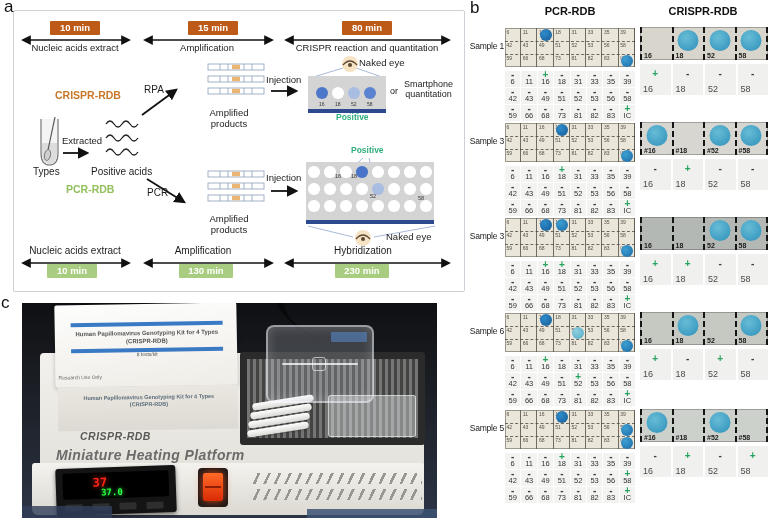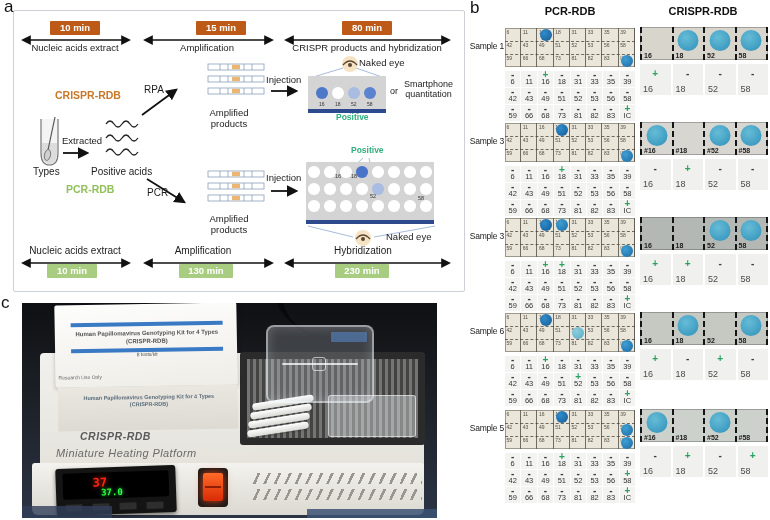--- a/index.html
+++ b/index.html
@@ -61,21 +61,21 @@
 .clear-box .pipette{position:absolute;left:14px;top:36px;width:76px;height:2px;background:rgba(255,255,255,.75);border-radius:2px}
 .clear-box .pip2{position:absolute;left:44px;top:30px;width:14px;height:14px;border:1.5px solid rgba(255,255,255,.6);border-radius:3px}
 .kit-top{position:absolute;left:33px;top:1px;width:182px;height:82px;background:linear-gradient(175deg,#fdfdfc,#efede7);transform:rotate(-1deg);border-radius:2px;box-shadow:0 2px 4px rgba(0,0,0,.25)}
 .kit-stripe{position:absolute;left:16px;right:14px;height:3.5px;background:#3a79c4}
 .kit-title{position:absolute;left:18px;right:16px;top:26px;font-size:6px;font-weight:600;color:#555;text-align:center;line-height:1.3}
 .kit-sub{position:absolute;left:18px;right:16px;top:47px;font-size:5px;color:#555;text-align:center}
 .kit-note{position:absolute;left:3px;bottom:7px;font-size:5px;color:#666}
 .kit-front{position:absolute;left:36px;top:83px;width:180px;height:44px;background:linear-gradient(180deg,#e9e7e0,#dcdad2);transform:rotate(-1deg)}
 .kit-front-title{position:absolute;left:16px;right:14px;top:8px;font-size:5.5px;font-weight:600;color:#5a6b7a;text-align:center;line-height:1.3}
 .dev-name{position:absolute;left:58px;top:127px;font-size:10.5px;font-weight:bold;font-style:italic;color:#595959;letter-spacing:.5px}
-.dev-sub{position:absolute;left:34px;top:144px;font-size:11px;font-style:italic;font-weight:400;color:#6b6b6b;letter-spacing:.4px}
+.dev-sub{position:absolute;left:34px;top:144px;font-size:14px;font-style:italic;font-weight:700;color:#6b6b6b;letter-spacing:.4px}
 .dev-front{position:absolute;left:10px;top:160px;width:392px;height:52px;background:linear-gradient(180deg,#f3f2ee,#dbd9d1);border-radius:3px 3px 6px 6px}
 .display{position:absolute;left:34px;top:164px;width:120px;height:47px;background:#141414;border-radius:3px;transform:rotate(-2deg);box-shadow:0 2px 4px rgba(0,0,0,.5)}
 .display .screen{position:absolute;left:7px;top:5px;right:7px;height:26px;background:#000;border-radius:2px}
 .led-red{position:absolute;left:30px;top:3px;font-family:"DejaVu Sans Mono",monospace;font-weight:bold;font-size:12px;color:#ff2412;text-shadow:0 0 5px rgba(255,40,10,.9)}
 .led-green{position:absolute;left:38px;top:15px;font-family:"DejaVu Sans Mono",monospace;font-weight:bold;font-size:9px;color:#2cff44;text-shadow:0 0 4px rgba(40,255,70,.9)}
 .disp-btn{position:absolute;bottom:4px;width:17px;height:7px;background:#2e2e2e;border-radius:1px}
 .switch{position:absolute;left:176px;top:165px;width:30px;height:39px;background:#191919;border-radius:4px}
 .switch .rocker{position:absolute;left:5px;top:5px;right:5px;bottom:6px;background:linear-gradient(180deg,#ff6a28,#d92b05);border-radius:2px;box-shadow:0 0 9px rgba(255,74,18,.85)}
 .switch .notch{position:absolute;left:7px;right:7px;top:18px;height:2px;background:rgba(120,20,0,.8)}
 .vents{position:absolute;left:228px;width:172px;height:11px;background:repeating-linear-gradient(115deg,transparent 0 7px,#98968e 7px 9.5px)}
@@ -189,25 +189,25 @@
     </g>
     <g>
       <circle cx="349" cy="227" r="8" fill="#f6e3c4"></circle>
       <path d="M342,228 Q349,220 356,228" stroke="#5a4632" stroke-width="1.3" fill="none"></path>
       <circle cx="349" cy="228" r="2" fill="#5a4632"></circle>
     </g>
   </svg>
 </div>
 
 <div class="badge orange" style="left:50px;top:21px;width:50px">10 min</div>
-<div class="badge orange" style="left:196px;top:21px;width:50px">15 min</div>
+<div class="badge orange" style="left:188px;top:21px;width:50px">15 min</div>
 <div class="badge orange" style="left:342px;top:21px;width:50px">80 min</div>
 <div class="a-txt center" style="left:25px;top:42px;width:100px">Nucleic acids extract</div>
 <div class="a-txt center" style="left:157px;top:42px;width:100px">Amplification</div>
-<div class="a-txt center" style="left:286px;top:42px;width:162px">CRISPR products and hybridization</div>
+<div class="a-txt center" style="left:286px;top:42px;width:162px">CRISPR reaction and quantitation</div>
 
 <div class="brand" style="left:55px;top:89px;color:#c8782a">CRISPR-RDB</div>
 <div class="a-txt" style="left:144px;top:84px;font-size:10px">RPA</div>
 <div class="a-txt center" style="left:203px;top:107px;width:52px;line-height:1.2">Amplified products</div>
 <div class="a-txt" style="left:266px;top:74px">Injection</div>
 <div class="a-txt" style="left:359px;top:57px">Naked eye</div>
 <div class="a-txt" style="left:390px;top:86px;font-size:9px">or</div>
 <div class="a-txt center" style="left:400px;top:79px;width:57px;font-size:9px;line-height:1.15">Smartphone quantitation</div>
 <div class="positive" style="left:336px;top:112px">Positive</div>
 <div class="a-txt" style="left:33px;top:166px;font-size:10px">Types</div>

